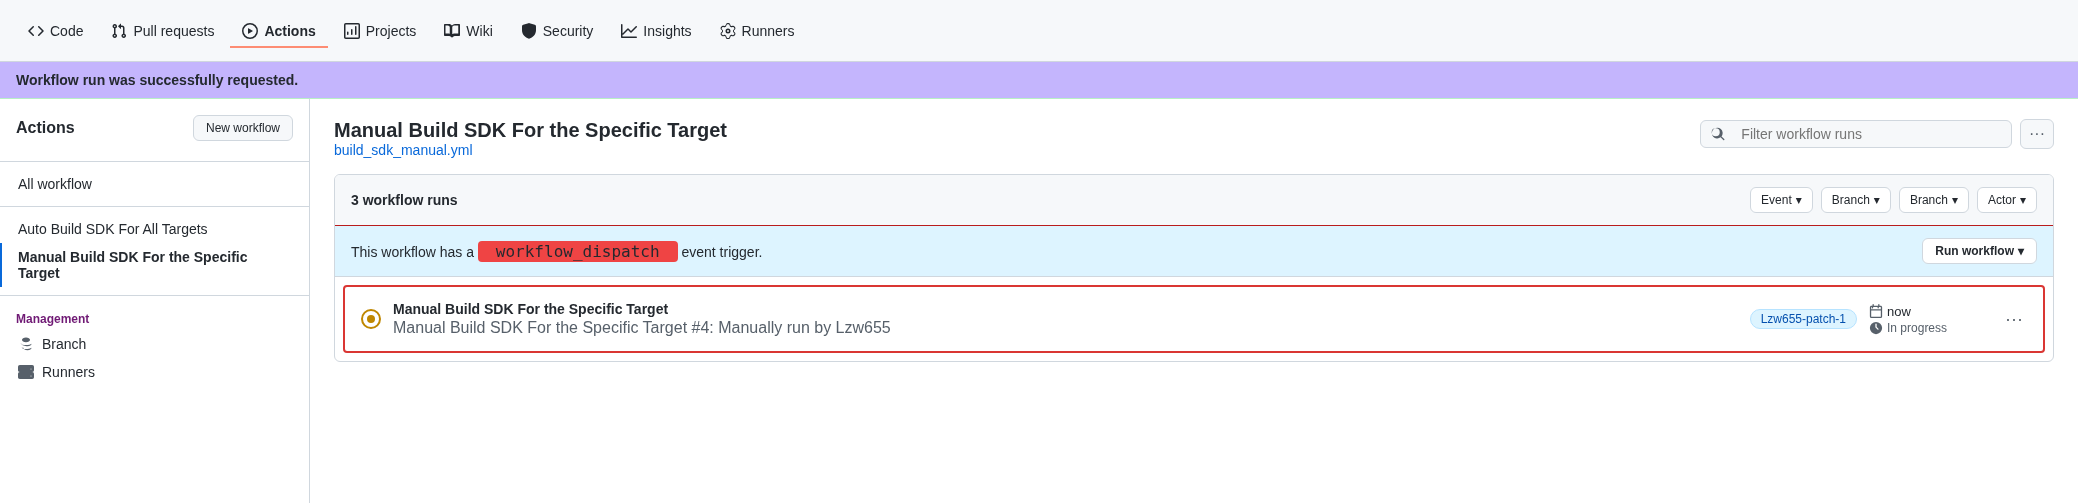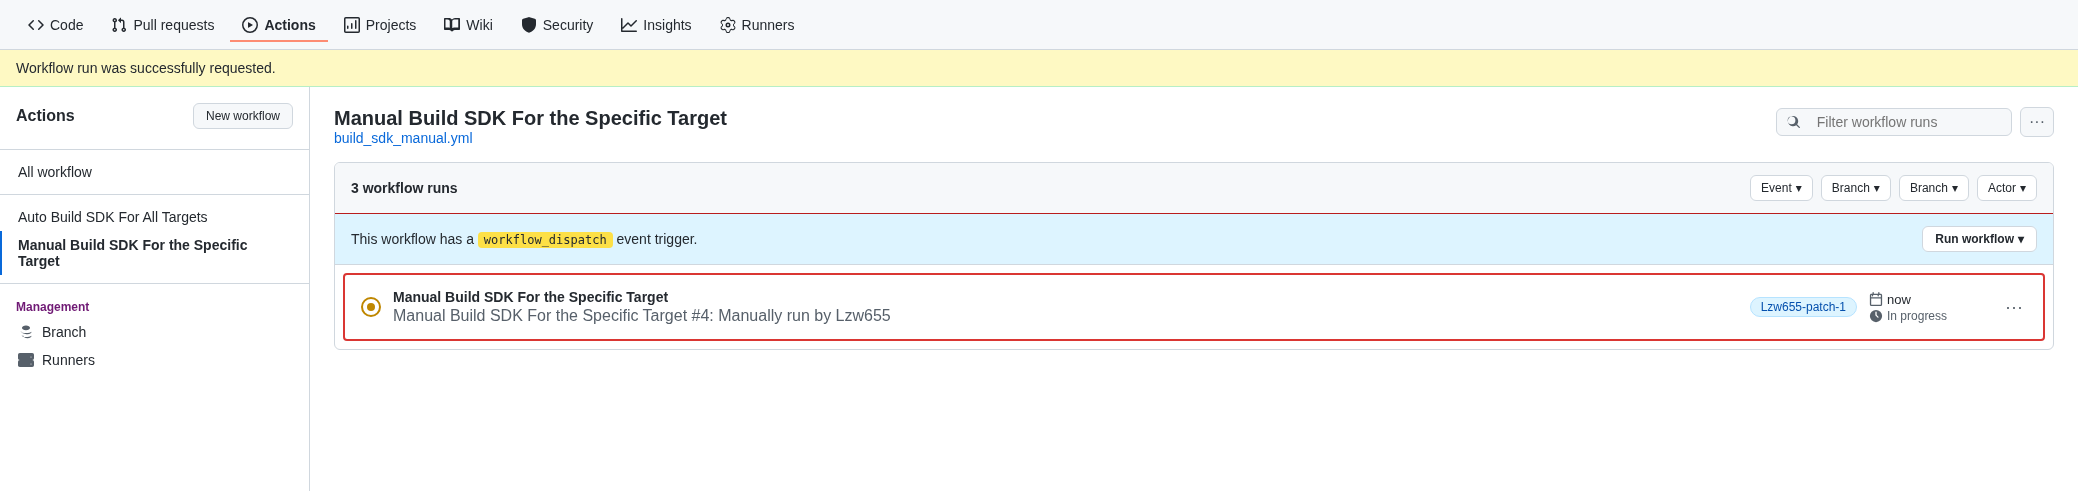--- a/index.html
+++ b/index.html
@@ -3,21 +3,21 @@
   <meta charset="utf-8">
   <style>
     * { box-sizing: border-box; margin: 0; padding: 0; }
     body { font-family: -apple-system, BlinkMacSystemFont, "Segoe UI", Helvetica, Arial, sans-serif; font-size: 14px; color: #24292f; background: #fff; }
 
     
     .top-nav {
       display: flex;
       align-items: center;
       padding: 0 16px;
-      height: 50px;
+      height: 62px;
       background: #f6f8fa;
       border-bottom: 1px solid #d0d7de;
       gap: 4px;
     }
     .top-nav-item {
       display: flex;
       align-items: center;
       gap: 6px;
       padding: 8px 12px;
       border-radius: 6px;
@@ -35,25 +35,26 @@
       bottom: -1px;
       left: 0; right: 0;
       height: 2px;
       background: #fd8c73;
       border-radius: 0;
     }
     .nav-icon { width: 16px; height: 16px; display: inline-flex; align-items: center; justify-content: center; }
 
     
     .success-banner {
-      background: #fef9c3;
+      background: #c4b5fd;
       border-bottom: 1px solid #b7efc5;
       padding: 10px 16px;
       font-size: 14px;
       color: #24292f;
+      font-weight: bold;
     }
 
     
     .main-layout {
       display: flex;
       height: calc(100vh - 100px);
     }
 
     
     .sidebar {
@@ -141,21 +142,21 @@
       align-items: center;
       gap: 8px;
     }
     .search-box {
       display: flex;
       align-items: center;
       border: 1px solid #d0d7de;
       border-radius: 6px;
       padding: 5px 10px;
       gap: 16px;
-      width: 236px;
+      width: 312px;
       background: #f6f8fa;
     }
     .search-box input {
       border: none;
       background: transparent;
       outline: none;
       font-size: 14px;
       color: #57606a;
       width: 100%;
     }
@@ -208,24 +209,24 @@
     .trigger-banner {
       display: flex;
       align-items: center;
       justify-content: space-between;
       padding: 12px 16px;
       background: #ddf4ff;
       border-bottom: 1px solid #d0d7de;
       font-size: 14px;
     }
     .trigger-banner code {
-      background: #fde047;
-      padding: 1px 6px;
+      background: #ef4444;
+      padding: 1px 18px;
       border-radius: 4px;
-      font-size: 12px;
+      font-size: 16px;
       font-family: "SFMono-Regular", Consolas, monospace;
     }
     .run-workflow-btn {
       display: flex;
       align-items: center;
       gap: 4px;
       padding: 5px 12px;
       border: 1px solid #d0d7de;
       border-radius: 6px;
       background: #fff;

